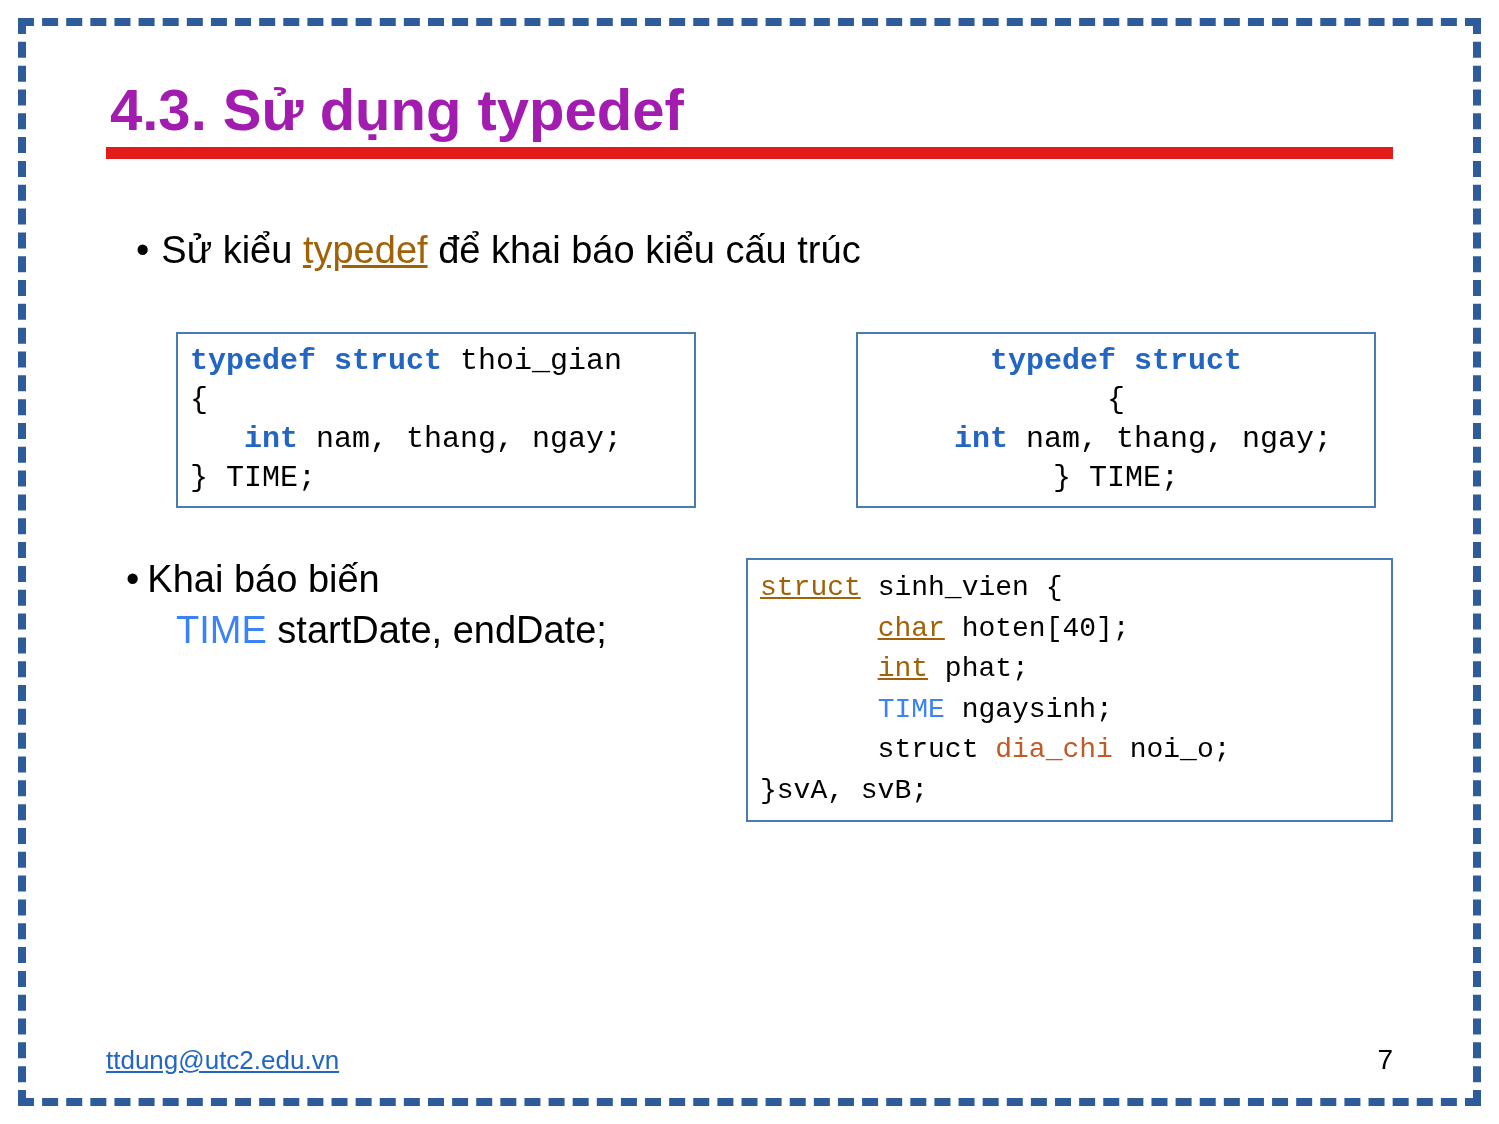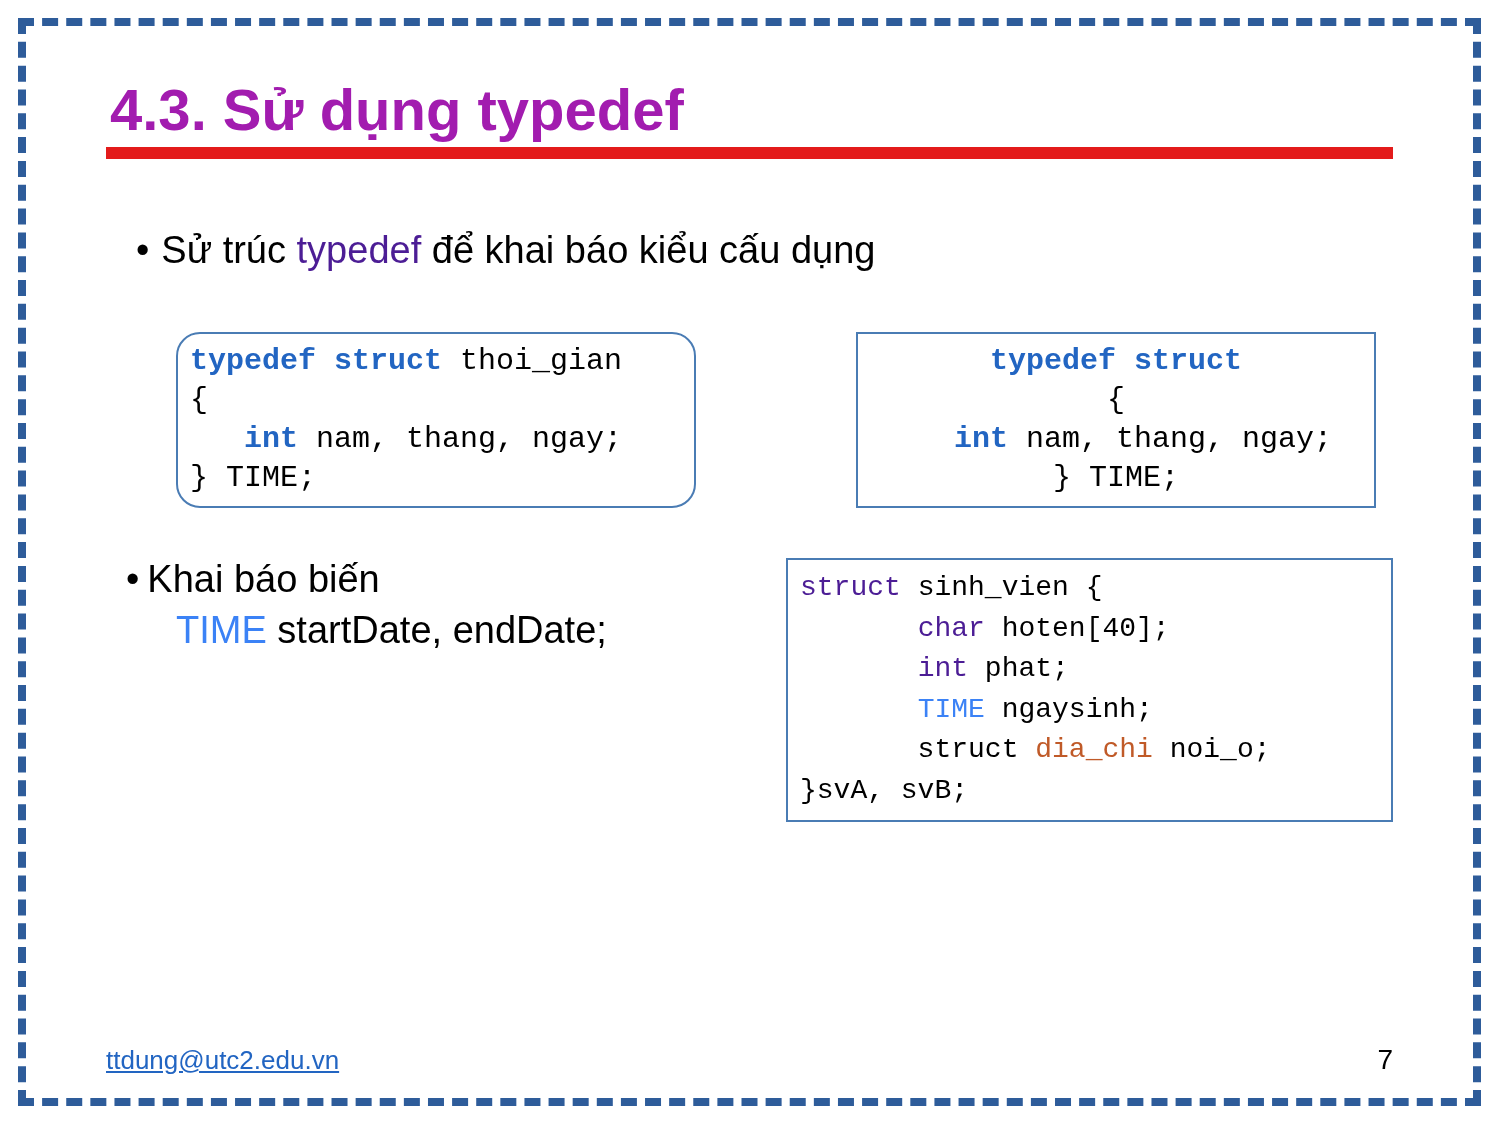--- a/index.html
+++ b/index.html
@@ -30,46 +30,45 @@
     background: #E31B1B;
     margin-bottom: 70px;
   }
   .bullet1 {
     font-size: 38px;
     color: #000;
     margin-left: 30px;
     margin-bottom: 60px;
   }
   .bullet1 .dot { margin-right: 12px; }
-  .kw-blue { color: #4c1d95; }
+  .kw-blue { color: #a16207; text-decoration: underline; }
   .kw-blue-b { color: #2265C2; font-weight: bold; }
   .kw-red { color: #3b82f6; }
   .kw-orange { color: #C05A28; }
   .code-row1 {
     display: flex;
     gap: 60px;
     margin-left: 70px;
     margin-bottom: 50px;
   }
   .code-box {
     border: 2px solid #4A7CB4;
     padding: 8px 12px;
     font-family: "Courier New", monospace;
     font-size: 30px;
     line-height: 1.3;
     white-space: pre;
     color: #000;
   }
-  .box1 { width: 520px; border-radius: 24px; }
+  .box1 { width: 520px; }
   .box2 { width: 520px; margin-left: 100px; text-align: center; }
   .box3 { width: 662px; font-size: 28px; font-family: Consolas, "Courier New", monospace; line-height: 1.45; }
   .row2 {
     display: flex;
     align-items: flex-start;
-    gap: 40px;
   }
   .left-col {
     flex: 0 0 640px;
   }
   .bullet2 {
     font-size: 38px;
     color: #000;
     margin-left: 20px;
     margin-bottom: 8px;
   }
@@ -94,21 +93,21 @@
 </style>
 </head>
 <body>
 
 <div class="slide-border">
 
   <div class="title">4.3. Sử dụng typedef</div>
   <div class="red-line"></div>
 
   <div class="bullet1">
-    <span class="dot">•</span><span>Sử trúc </span><span class="kw-blue">typedef</span><span> để khai báo kiểu cấu dụng</span>
+    <span class="dot">•</span><span>Sử kiểu </span><span class="kw-blue">typedef</span><span> để khai báo kiểu cấu trúc</span>
   </div>
 
   <div class="code-row1">
     <div class="code-box box1"><span class="kw-blue-b">typedef struct</span><span> thoi_gian</span>
 <span>{</span>
 <span>   </span><span class="kw-blue-b">int</span><span> nam, thang, ngay;</span>
 <span>} TIME;</span></div>
 
     <div class="code-box box2"><span class="kw-blue-b">typedef struct</span>
 <span>{</span>

